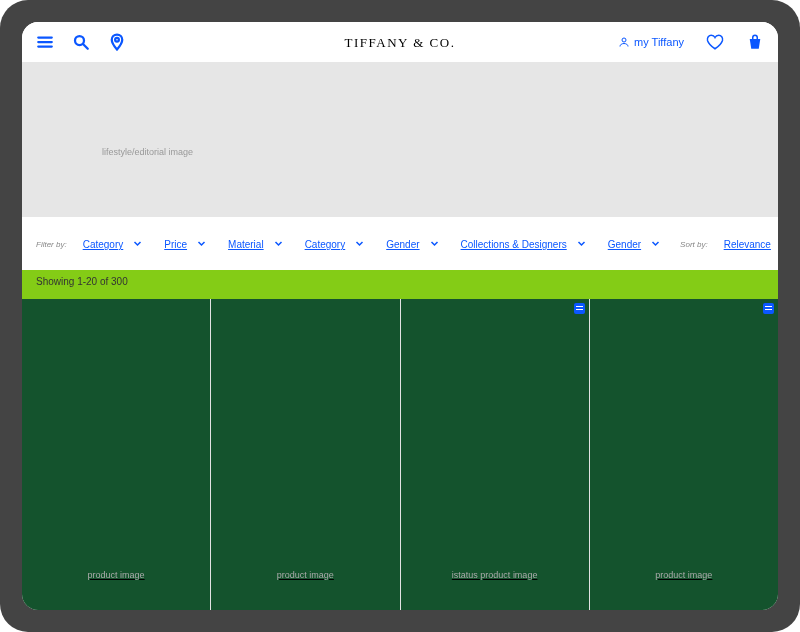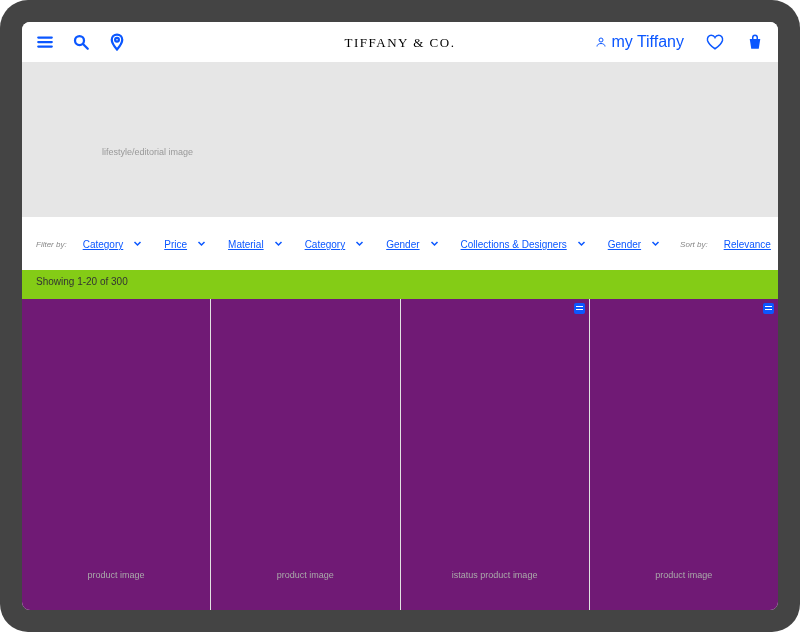--- a/index.html
+++ b/index.html
@@ -11,21 +11,21 @@
   .tablet-frame {
     width: 800px; height: 632px;
     background: #444;
     border-radius: 28px;
     padding: 22px;
     position: relative;
   }
   .screen {
     width: 100%; height: 100%;
     background: #fff;
-    border-radius: 8px;
+    border-radius: 16px;
     overflow: hidden;
     display: flex;
     flex-direction: column;
   }
 
   
   .header {
     height: 40px;
     display: flex;
     align-items: center;
@@ -41,21 +41,21 @@
   .icon-btn svg { width: 18px; height: 18px; }
   .brand {
     font-family: Georgia, 'Times New Roman', serif;
     font-size: 13px;
     letter-spacing: 1.5px;
     font-weight: 500;
     color: #000;
   }
   .my-account {
     display: inline-flex; align-items: center; gap: 4px;
-    color: #0b57ff; font-size: 16px; cursor: pointer;
+    color: #0b57ff; font-size: 11px; cursor: pointer;
   }
   .my-account svg { width: 12px; height: 12px; }
 
   
   .hero {
     background: #e6e6e6;
     padding: 85px 70px 60px 70px;
     display: flex;
     gap: 20px;
     flex-shrink: 0;
@@ -94,21 +94,22 @@
   .results-count {
     font-size: 10px; color: #333;
     padding: 6px 14px 12px 14px;
     background: #84cc16;
   }
 
   
   .product-grid {
     display: flex;
     flex: 1;
-    background: #701a75;
+    background: #14532d;
+    text-decoration: underline;
   }
   .product-card {
     flex: 1;
     border-right: 1px solid #e2e2e2;
     position: relative;
     display: flex;
     align-items: flex-end;
     justify-content: center;
     padding-bottom: 30px;
     font-size: 9px;

